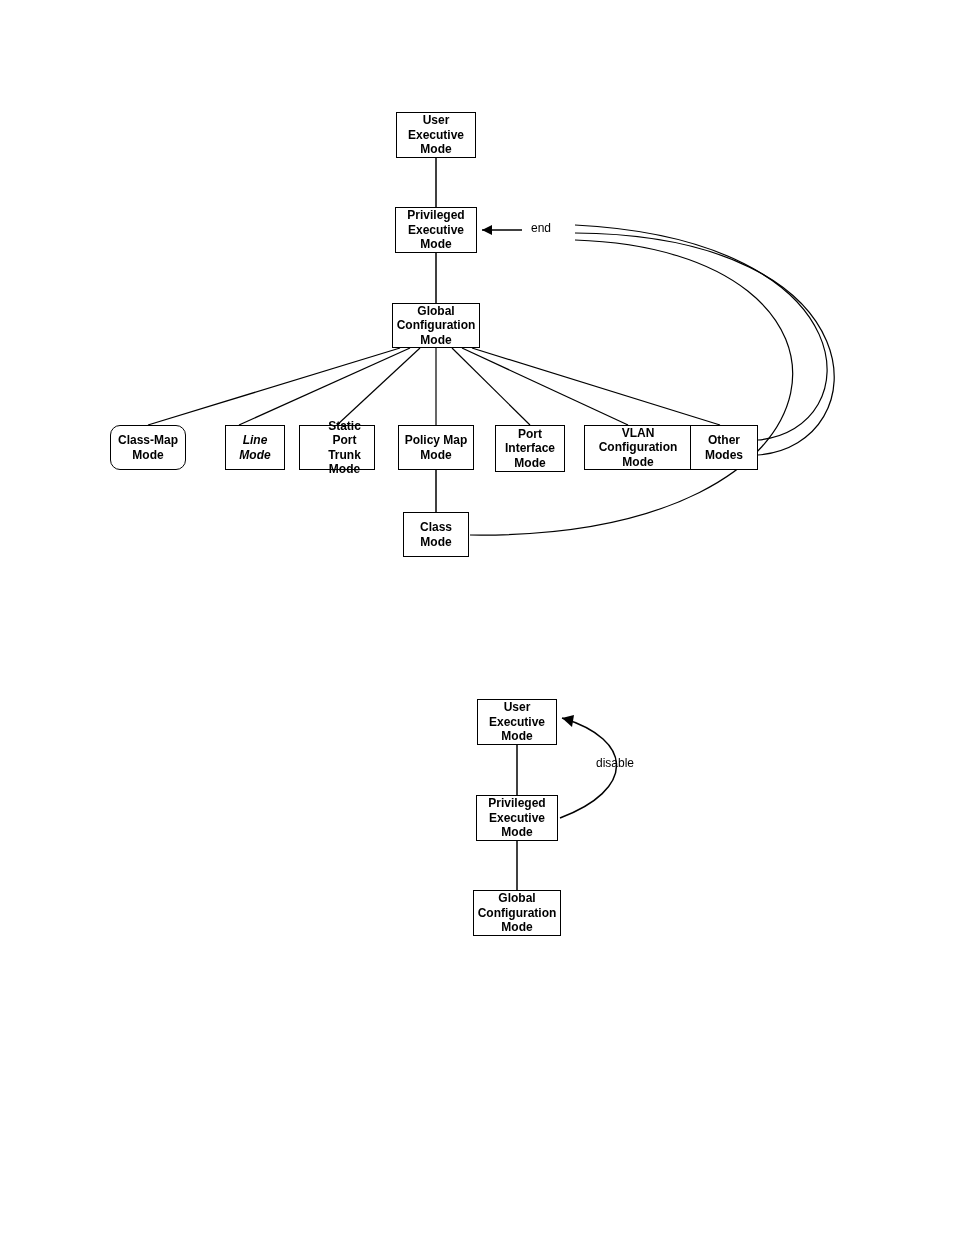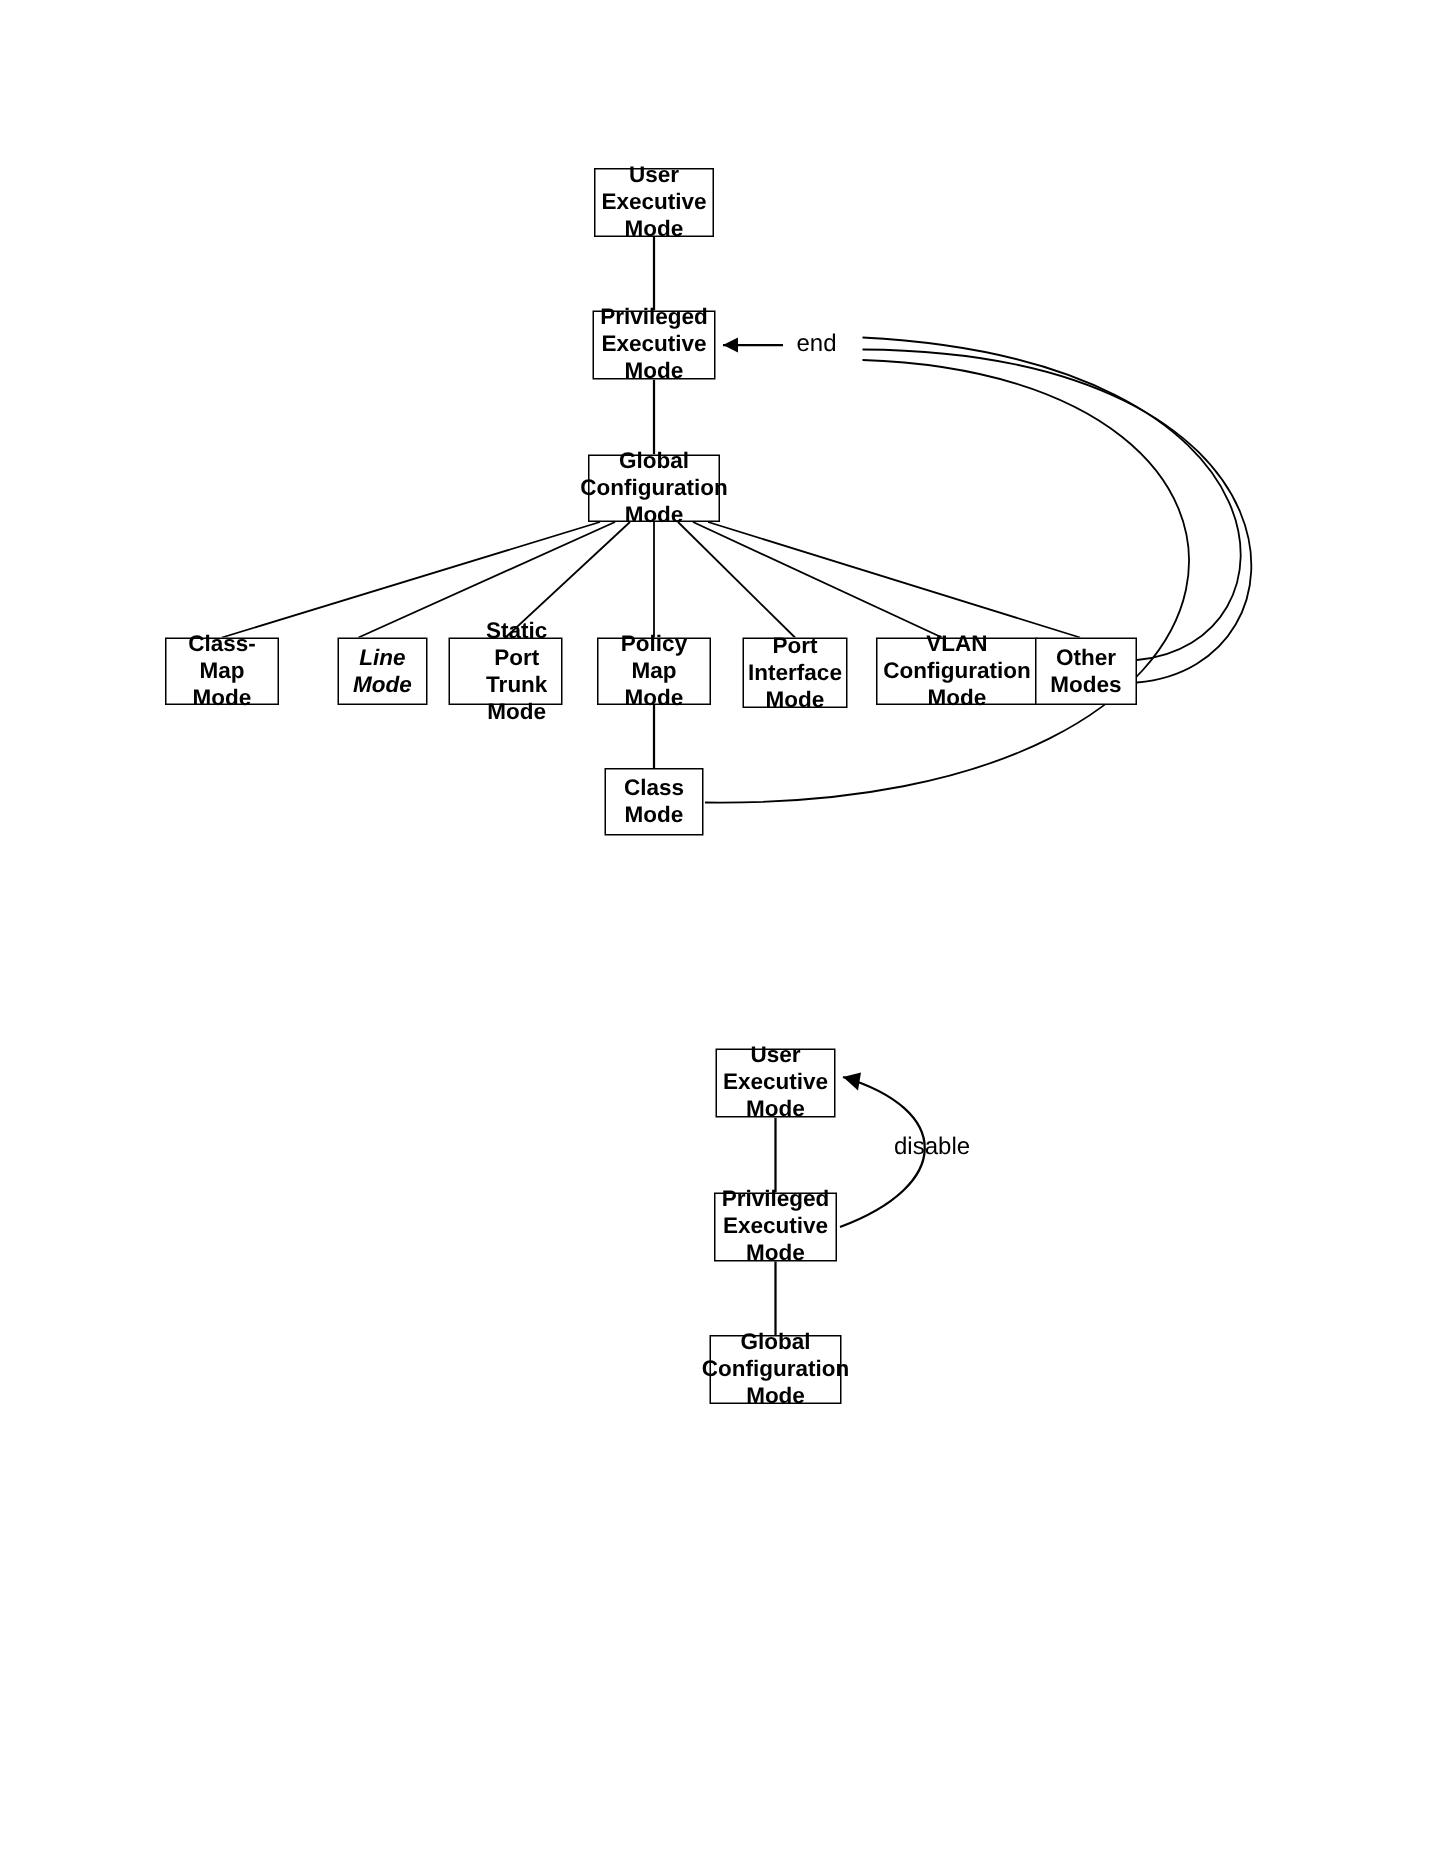--- a/index.html
+++ b/index.html
@@ -16,28 +16,28 @@
   }
   .box {
     position: absolute;
     border: 1.5px solid #000;
     background: #fff;
     display: flex;
     align-items: center;
     justify-content: center;
     text-align: center;
     font-weight: bold;
-    font-size: 15px;
+    font-size: 12px;
     line-height: 1.2;
     padding: 2px;
     box-sizing: border-box;
   }
   .label {
     position: absolute;
-    font-size: 16px;
+    font-size: 12px;
     font-family: Arial, sans-serif;
   }
   svg.lines {
     position: absolute;
     left: 0; top: 0;
     width: 954px;
     height: 1235px;
     pointer-events: none;
   }
 </style>
@@ -83,21 +83,21 @@
   <div class="box" style="left:395px; top:207px; width:82px; height:46px;">
     <span>Privileged<br>Executive<br>Mode</span>
   </div>
 
   <span class="label" style="left:531px; top:221px;">end</span>
 
   <div class="box" style="left:392px; top:303px; width:88px; height:45px;">
     <span>Global<br>Configuration<br>Mode</span>
   </div>
 
-  <div class="box" style="left:110px; top:425px; width:76px; height:45px;">
+  <div class="box" style="left:110px; top:425px; width:76px; height:45px;border-radius:10px;">
     <span>Class-Map<br>Mode</span>
   </div>
 
   <div class="box" style="left:225px; top:425px; width:60px; height:45px;font-style:italic;">
     <span>Line<br>Mode</span>
   </div>
 
   <div class="box" style="left:299px; top:425px; width:76px; height:45px;padding-left:17px;">
     <span>Static Port<br>Trunk<br>Mode</span>
   </div>

